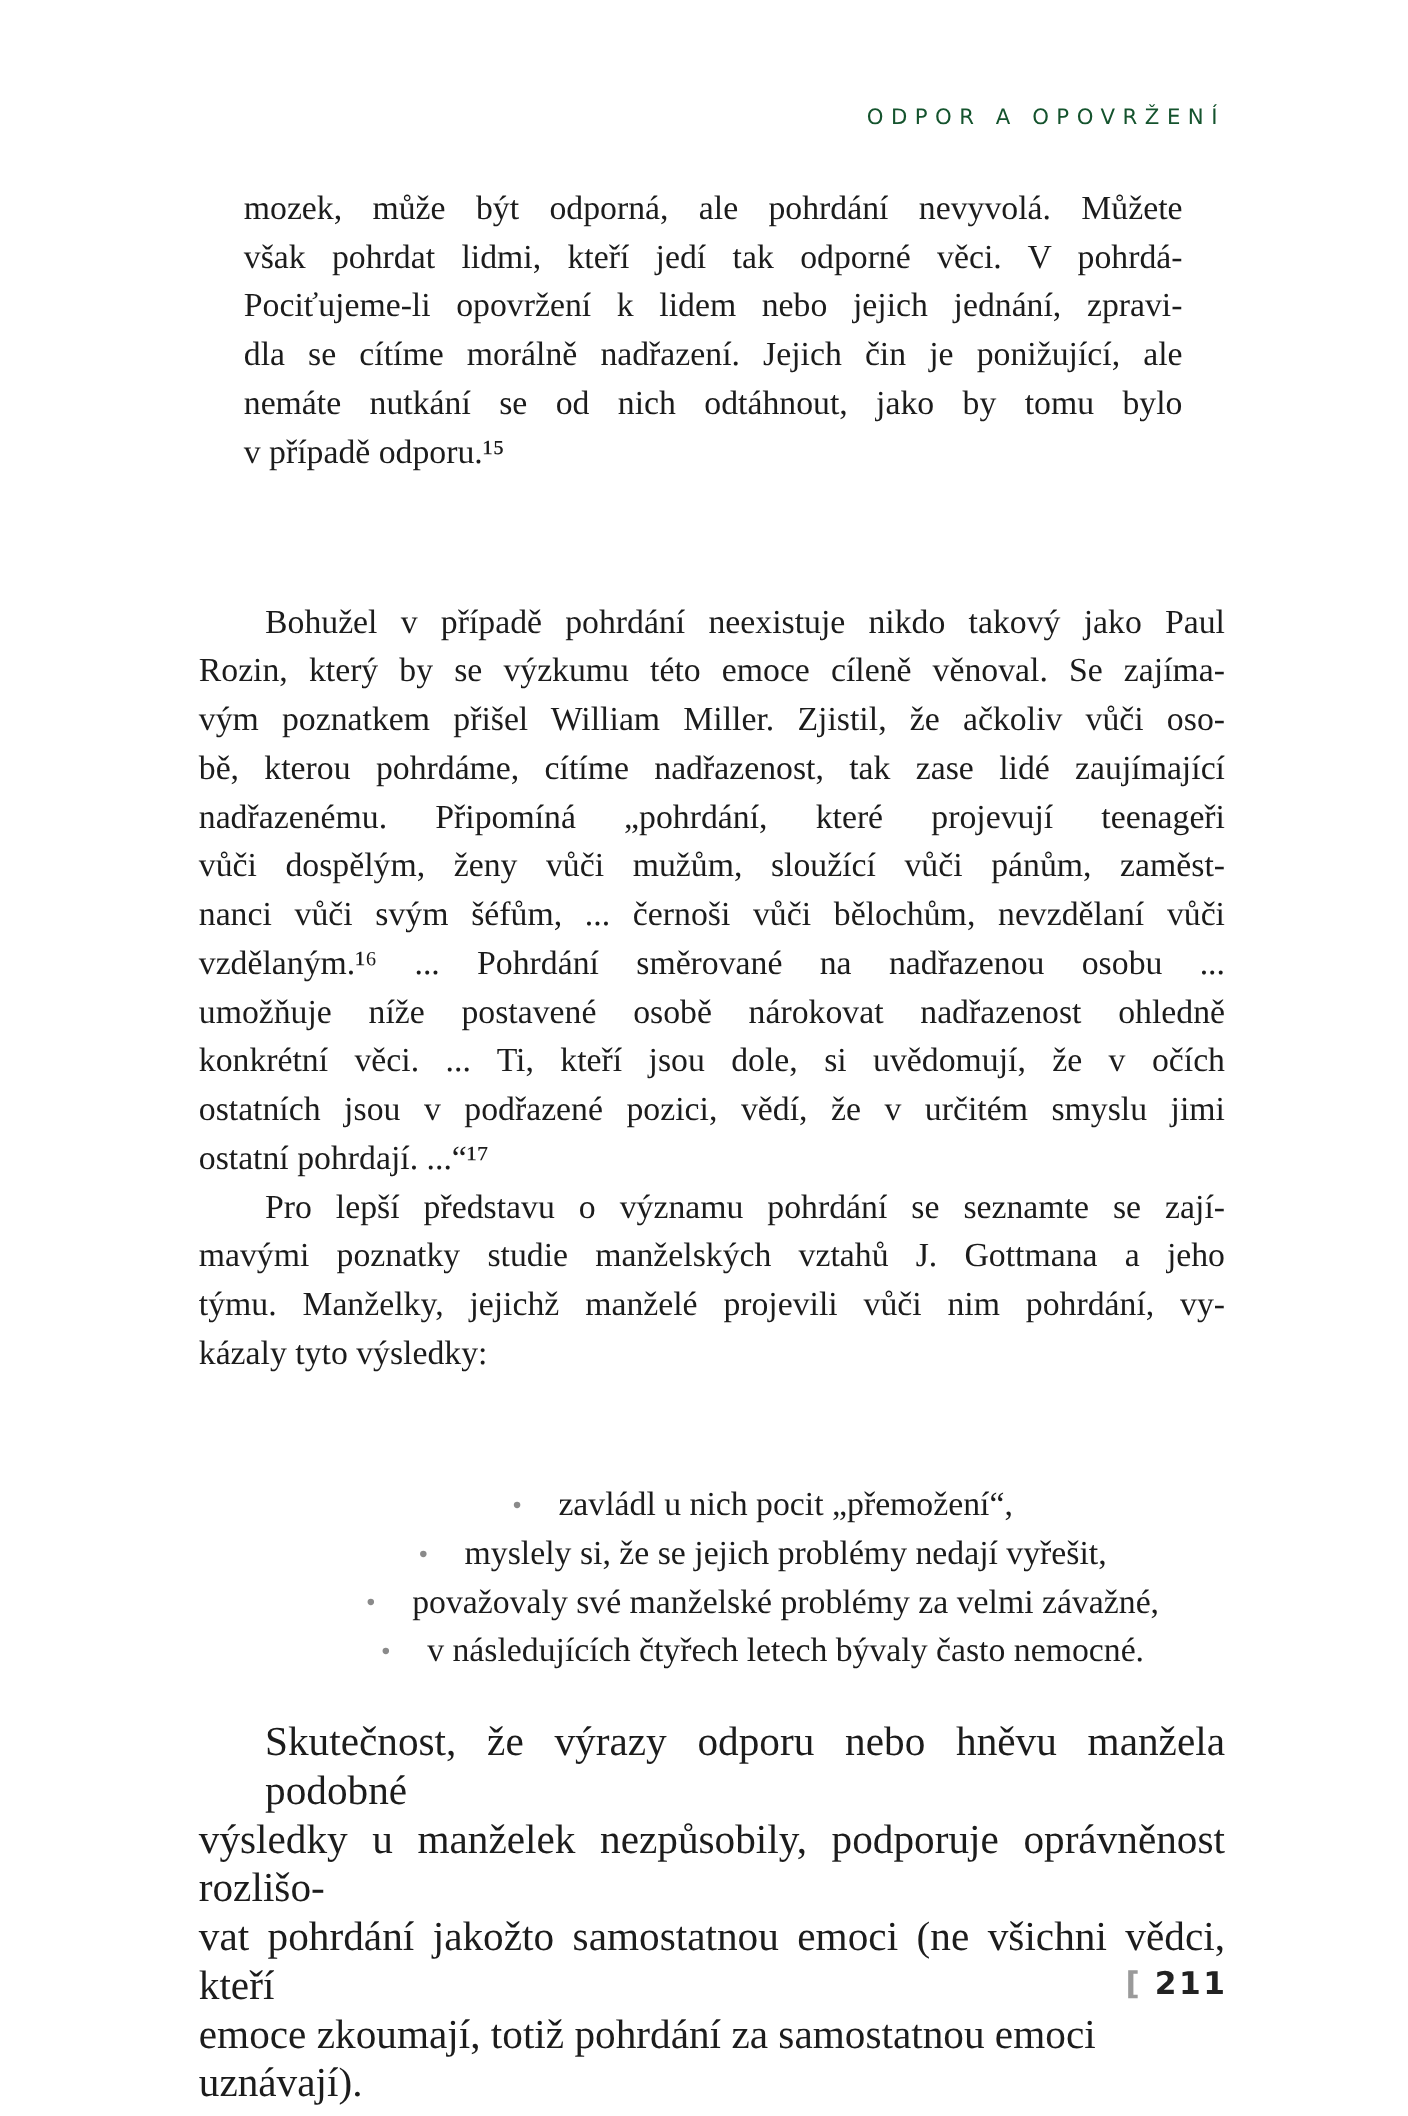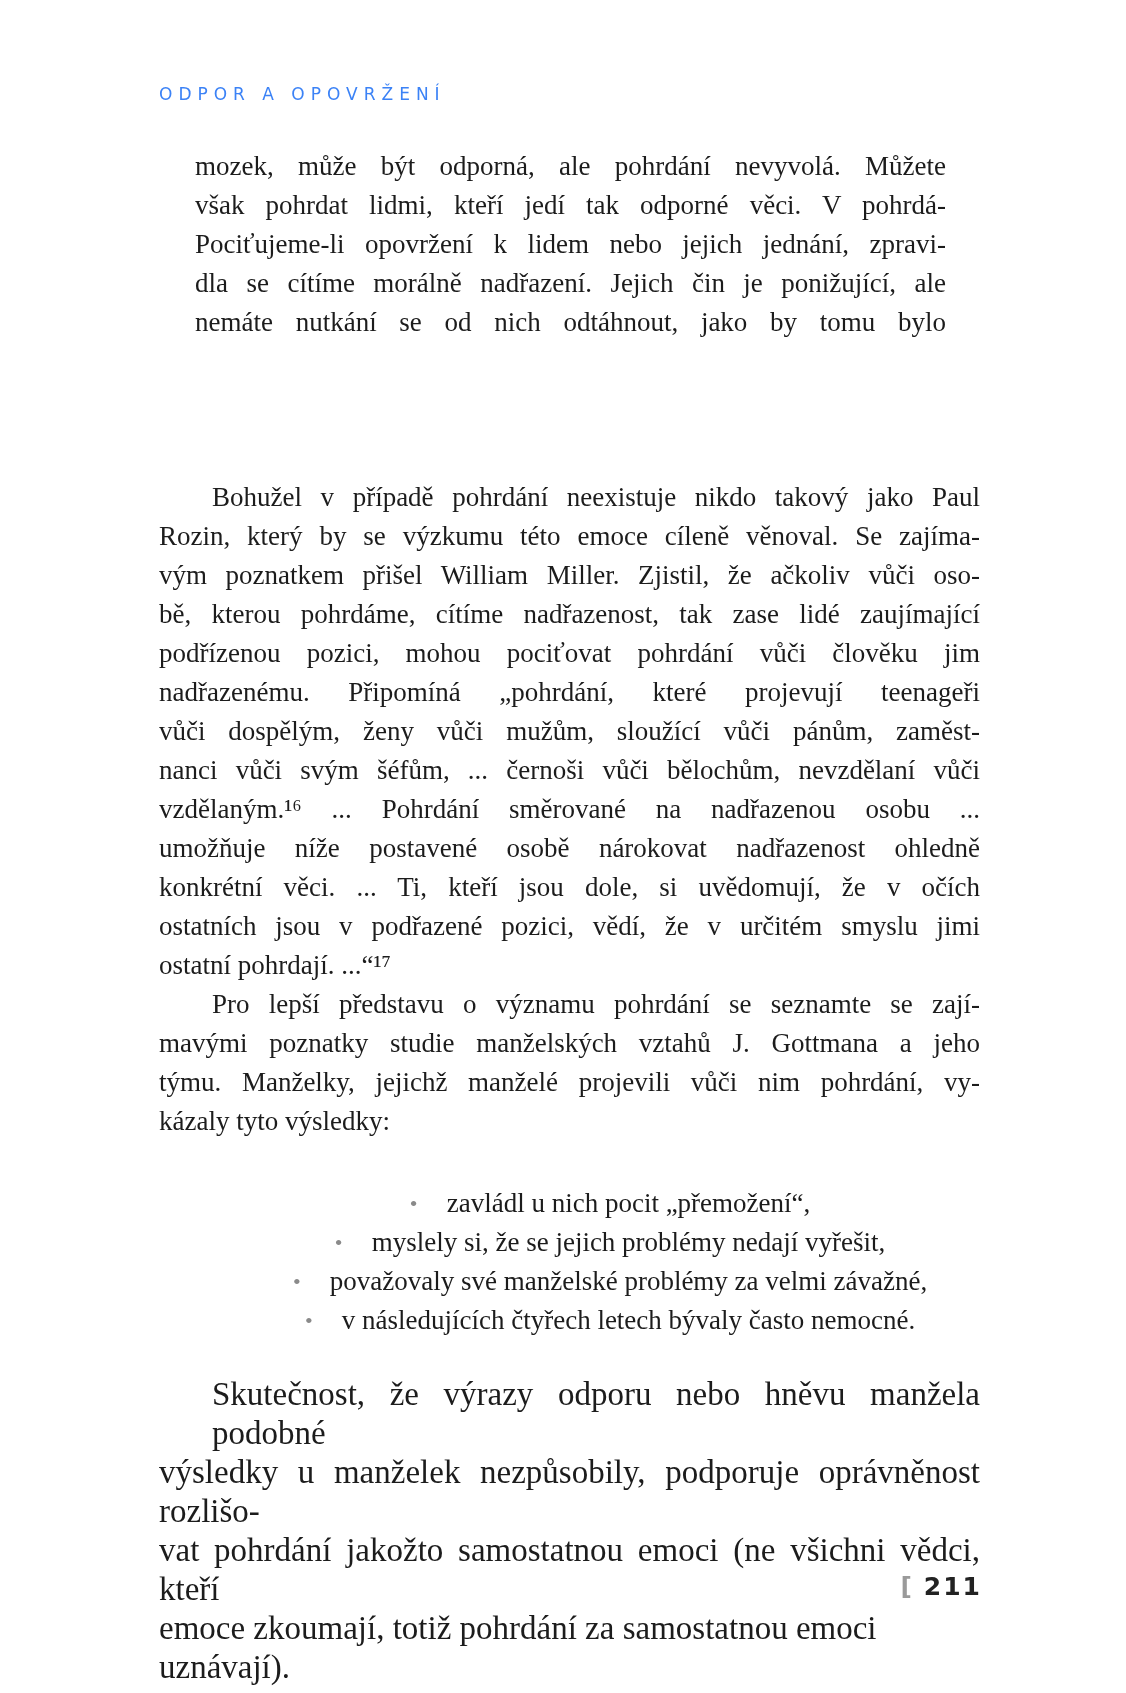--- a/index.html
+++ b/index.html
@@ -7,24 +7,24 @@
     position:relative;
     width:1126px;height:1693px;
     background:#ffffff;
     margin:0 auto;
     font-family:"Liberation Serif","DejaVu Serif",serif;
     color:#1c1c1c;
     overflow:hidden;
   }
   .running-header{
     position:absolute;top:84px;left:159px;width:821px;
-    text-align:left;
+    text-align:right;
     font-family:"DejaVu Sans","Liberation Sans",sans-serif;
     font-size:17px;letter-spacing:6px;
-    color:#3b82f6;
+    color:#14532d;
   }
   .quote-block{
     position:absolute;top:147px;left:195px;width:751px;
     font-size:27px;line-height:39px;
   }
   .main-block{
     position:absolute;top:478px;left:159px;width:821px;
     font-size:27px;line-height:39px;
   }
   .bullet-block{
@@ -57,28 +57,28 @@
 <div class="page">
 
   <div class="running-header">ODPOR A OPOVRŽENÍ</div>
 
   <div class="quote-block">
     <div class="line j">mozek, může být odporná, ale pohrdání nevyvolá. Můžete</div>
     <div class="line j">však pohrdat lidmi, kteří jedí tak odporné věci. V pohrdá-</div>
     <div class="line j">Pociťujeme-li opovržení k lidem nebo jejich jednání, zpravi-</div>
     <div class="line j">dla se cítíme morálně nadřazení. Jejich čin je ponižující, ale</div>
     <div class="line j">nemáte nutkání se od nich odtáhnout, jako by tomu bylo</div>
+    <div class="line">v případě odporu.¹⁵</div>
   </div>
 
   <div class="main-block">
     <div class="line j indent">Bohužel v případě pohrdání neexistuje nikdo takový jako Paul</div>
     <div class="line j">Rozin, který by se výzkumu této emoce cíleně věnoval. Se zajíma-</div>
     <div class="line j">vým poznatkem přišel William Miller. Zjistil, že ačkoliv vůči oso-</div>
     <div class="line j">bě, kterou pohrdáme, cítíme nadřazenost, tak zase lidé zaujímající</div>
-    <div class="line j">podřízenou pozici, mohou pociťovat pohrdání vůči člověku jim</div>
     <div class="line j">nadřazenému. Připomíná „pohrdání, které projevují teenageři</div>
     <div class="line j">vůči dospělým, ženy vůči mužům, sloužící vůči pánům, zaměst-</div>
     <div class="line j">nanci vůči svým šéfům, ... černoši vůči bělochům, nevzdělaní vůči</div>
     <div class="line j">vzdělaným.¹⁶ ... Pohrdání směrované na nadřazenou osobu ...</div>
     <div class="line j">umožňuje níže postavené osobě nárokovat nadřazenost ohledně</div>
     <div class="line j">konkrétní věci. ... Ti, kteří jsou dole, si uvědomují, že v očích</div>
     <div class="line j">ostatních jsou v podřazené pozici, vědí, že v určitém smyslu jimi</div>
     <div class="line">ostatní pohrdají. ...“¹⁷</div>
     <div class="line j indent">Pro lepší představu o významu pohrdání se seznamte se zají-</div>
     <div class="line j">mavými poznatky studie manželských vztahů J. Gottmana a jeho</div>

